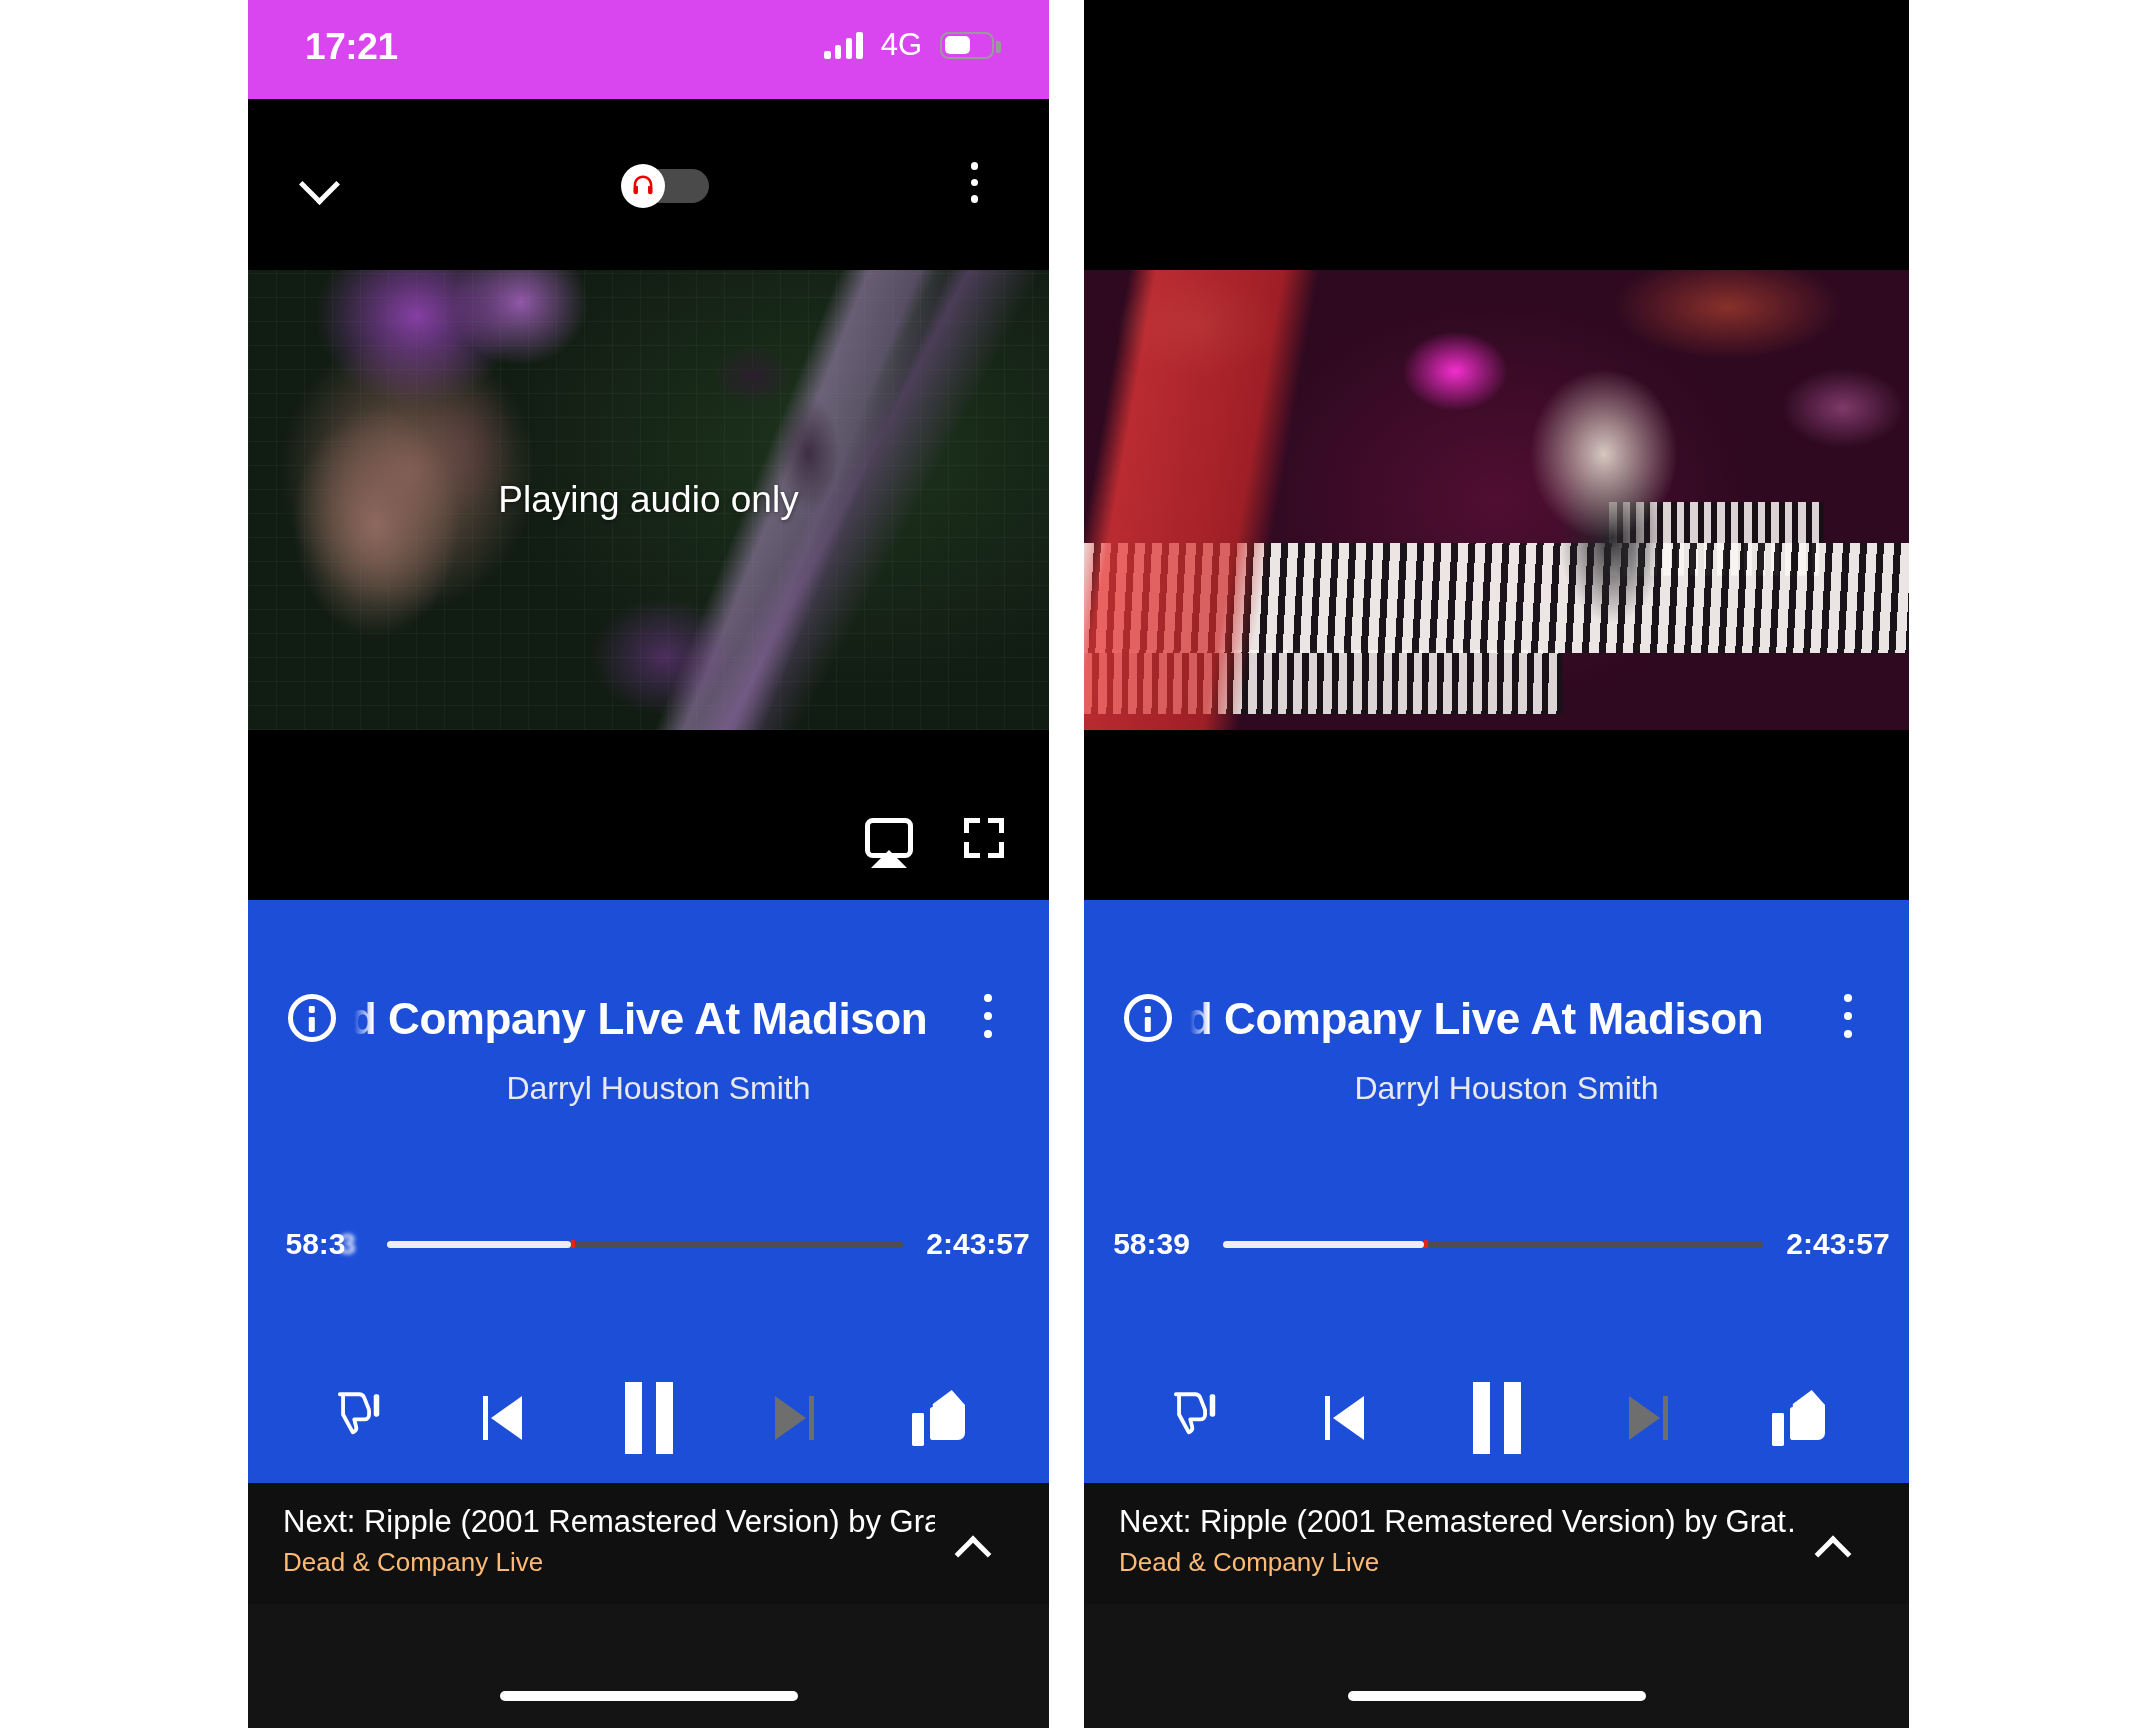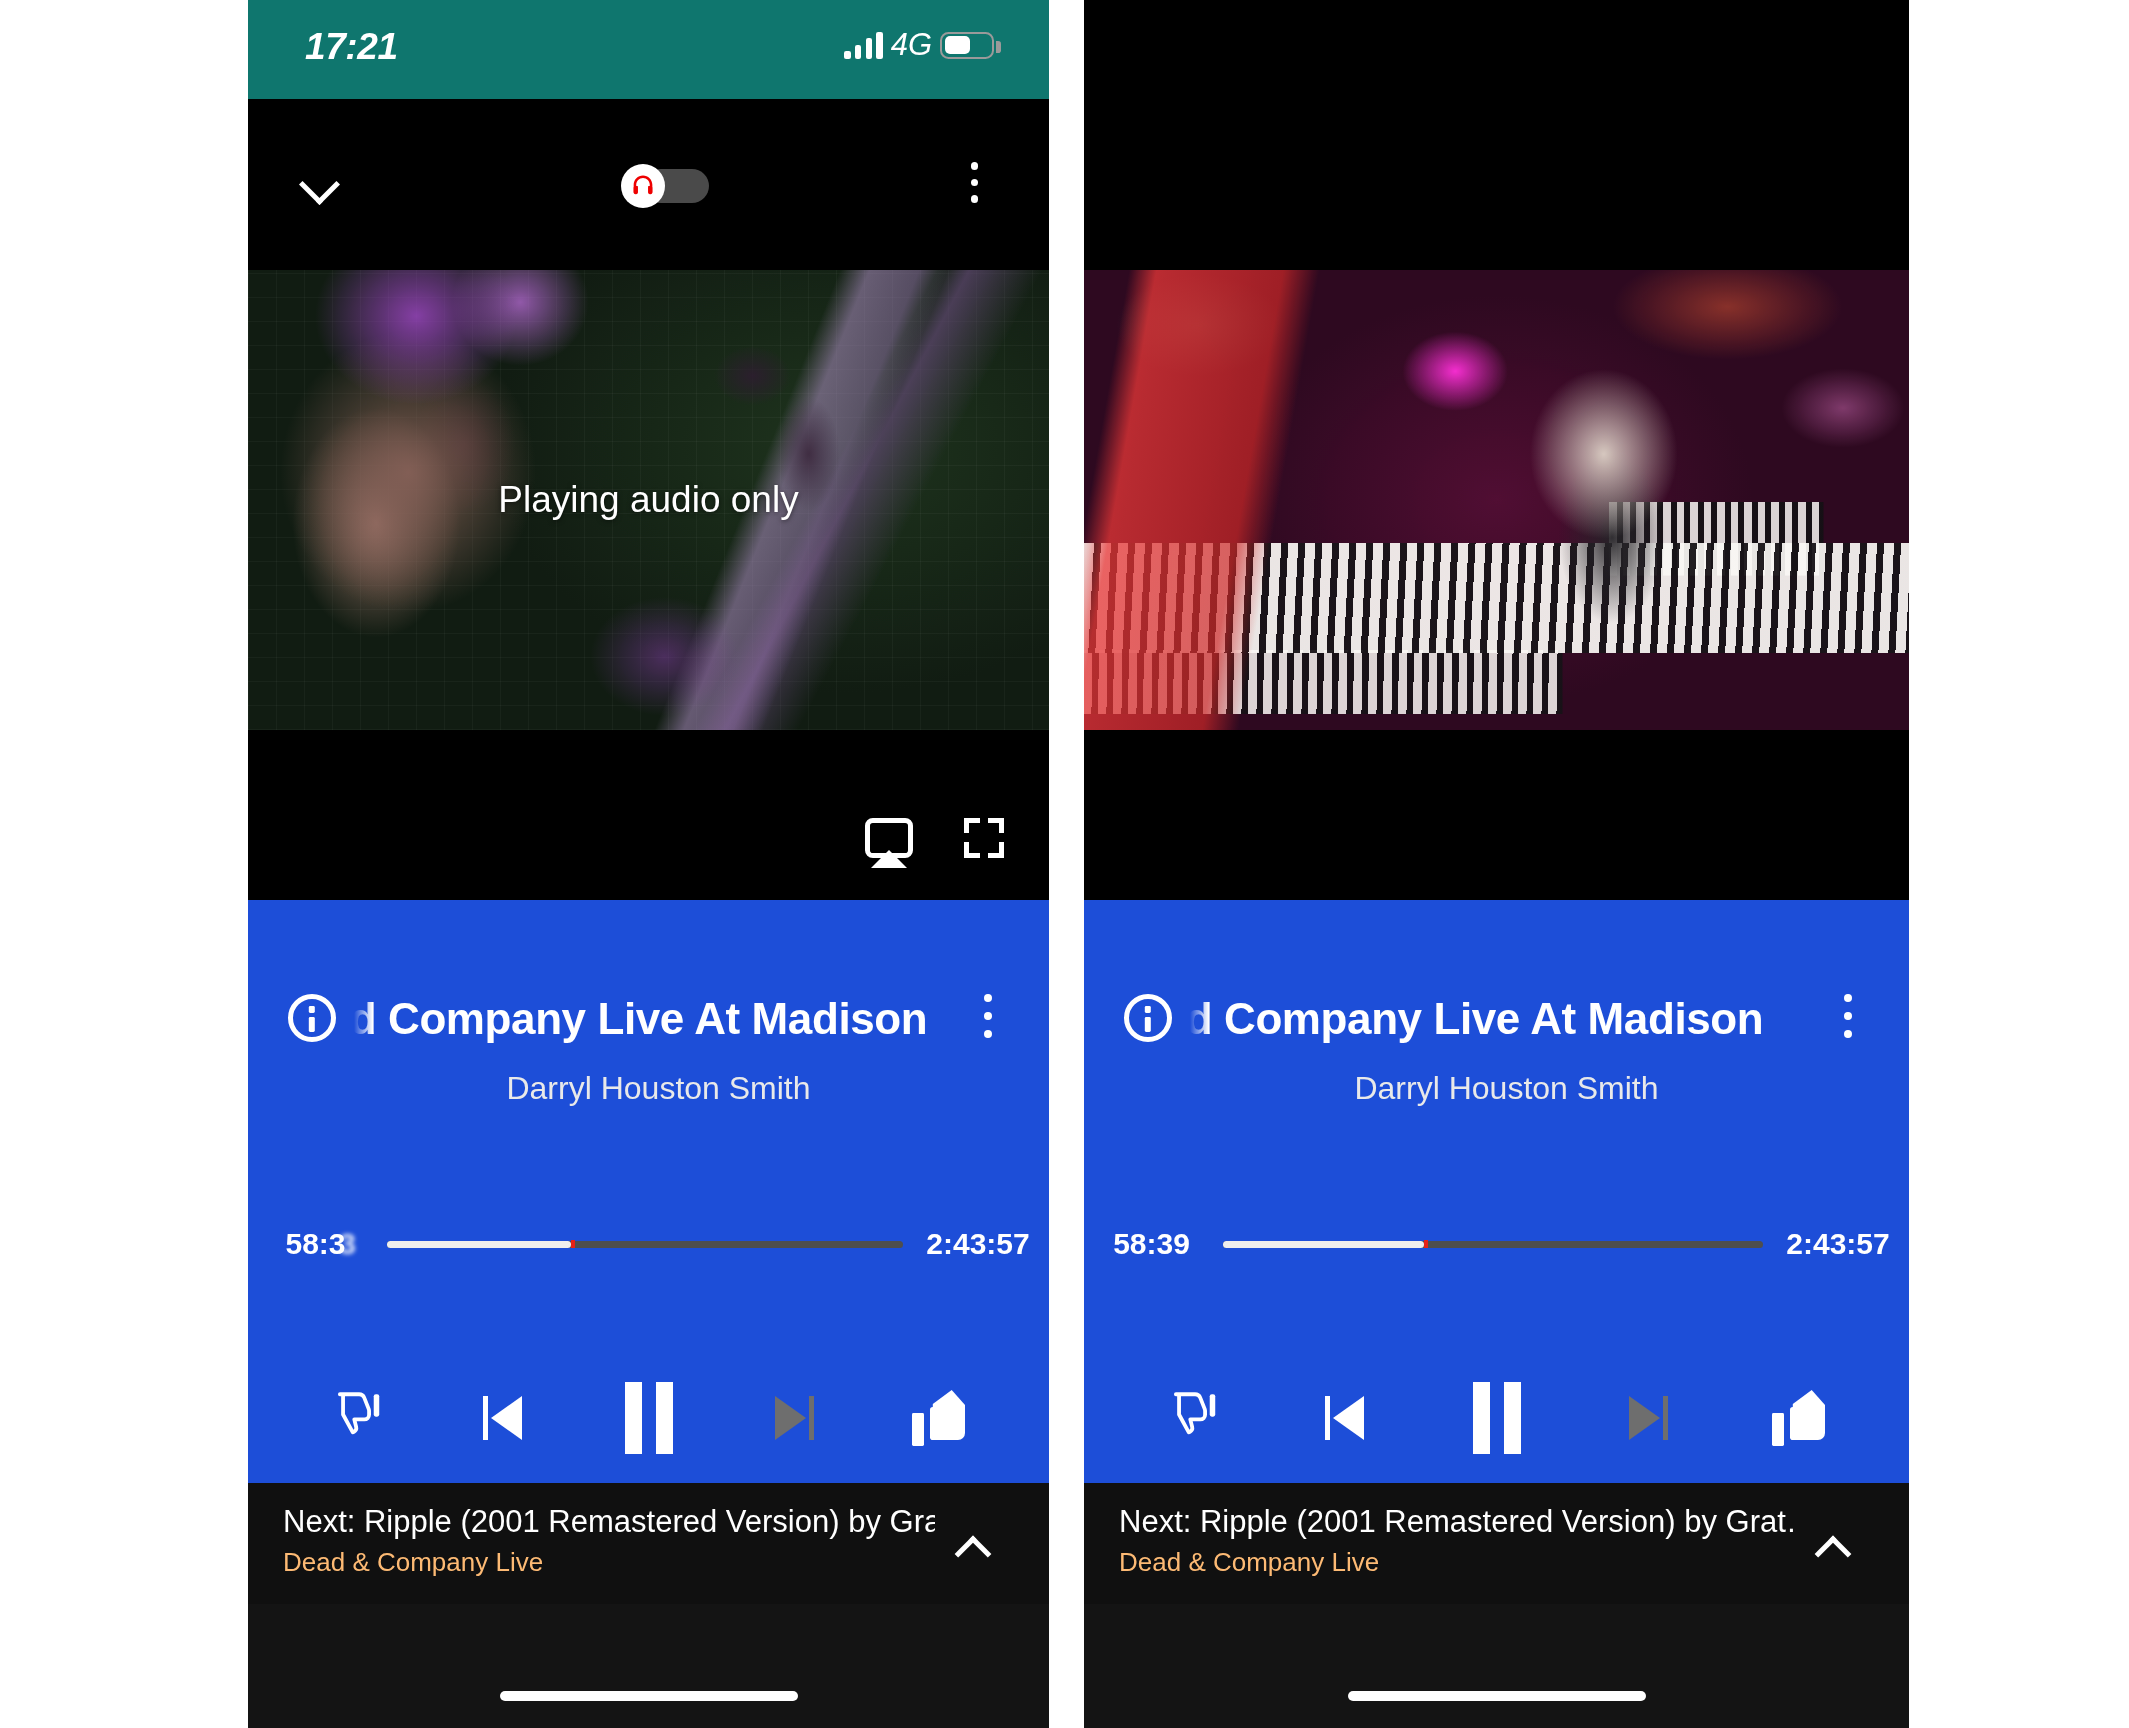--- a/index.html
+++ b/index.html
@@ -9,25 +9,25 @@
   .stage { position:relative; width:2129px; height:1729px; background:#fff; }
 
   
   .panel { position:absolute; top:0; height:1729px; background:#000;
            overflow:hidden; }
   .panel-left  { left:248px;  width:801px; }
   .panel-right { left:1084px; width:825px; }
 
   
   .statusbar { position:absolute; top:0; left:0; width:100%; height:99px;
-               background:#0f766e;font-style:italic; }
+               background:#d946ef; }
   .sb-time { position:absolute; left:57px; top:25.6px; color:#fff;
              font-size:37px; font-weight:600; letter-spacing:-0.4px; }
   .sb-right { position:absolute; right:55px; top:27px; display:flex;
-              align-items:center; gap:8px; }
+              align-items:center; gap:18px; }
   .sig { display:flex; align-items:flex-end; gap:4.3px; height:28px; }
   .sig i { display:block; width:6.4px; background:#fff; border-radius:2.1px; }
   .sig i:nth-child(1){ height:8.5px; }
   .sig i:nth-child(2){ height:14px; }
   .sig i:nth-child(3){ height:20.6px; }
   .sig i:nth-child(4){ height:27px; }
   .sb-net { color:#fff; font-size:31px; font-weight:400; letter-spacing:0px; }
   .batt { position:relative; width:54px; height:27px;
           border:2.8px solid #9a9a9a; border-radius:8.5px; }
   .batt::after { content:""; position:absolute; right:-8.5px; top:7.8px;

